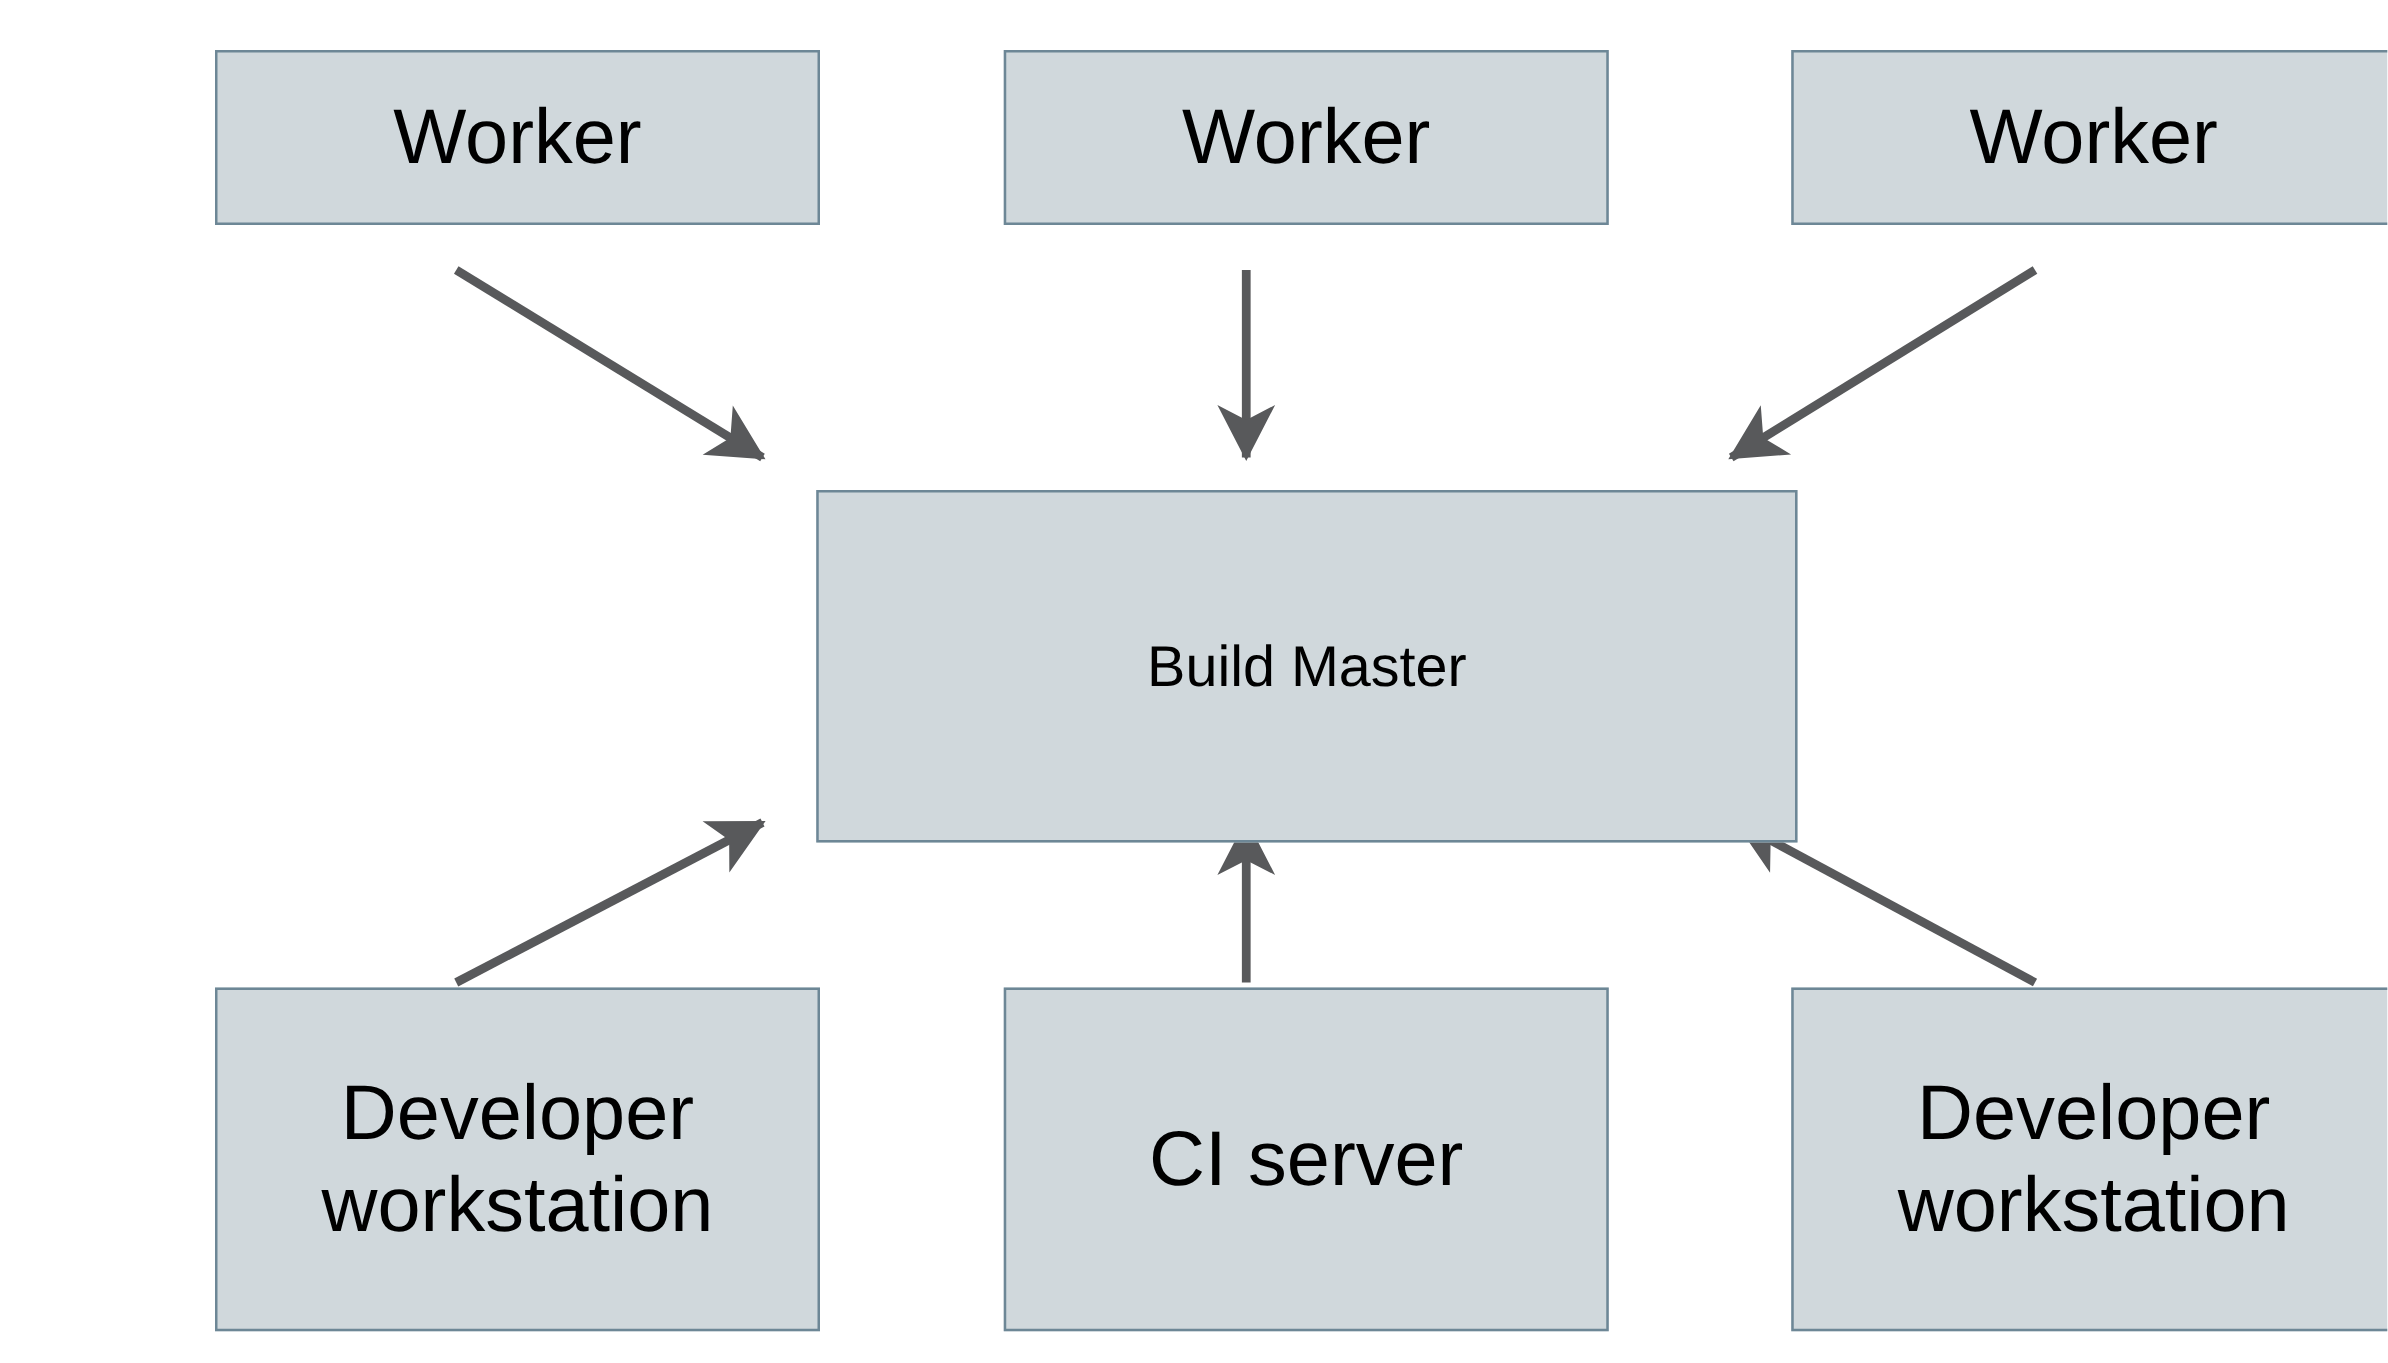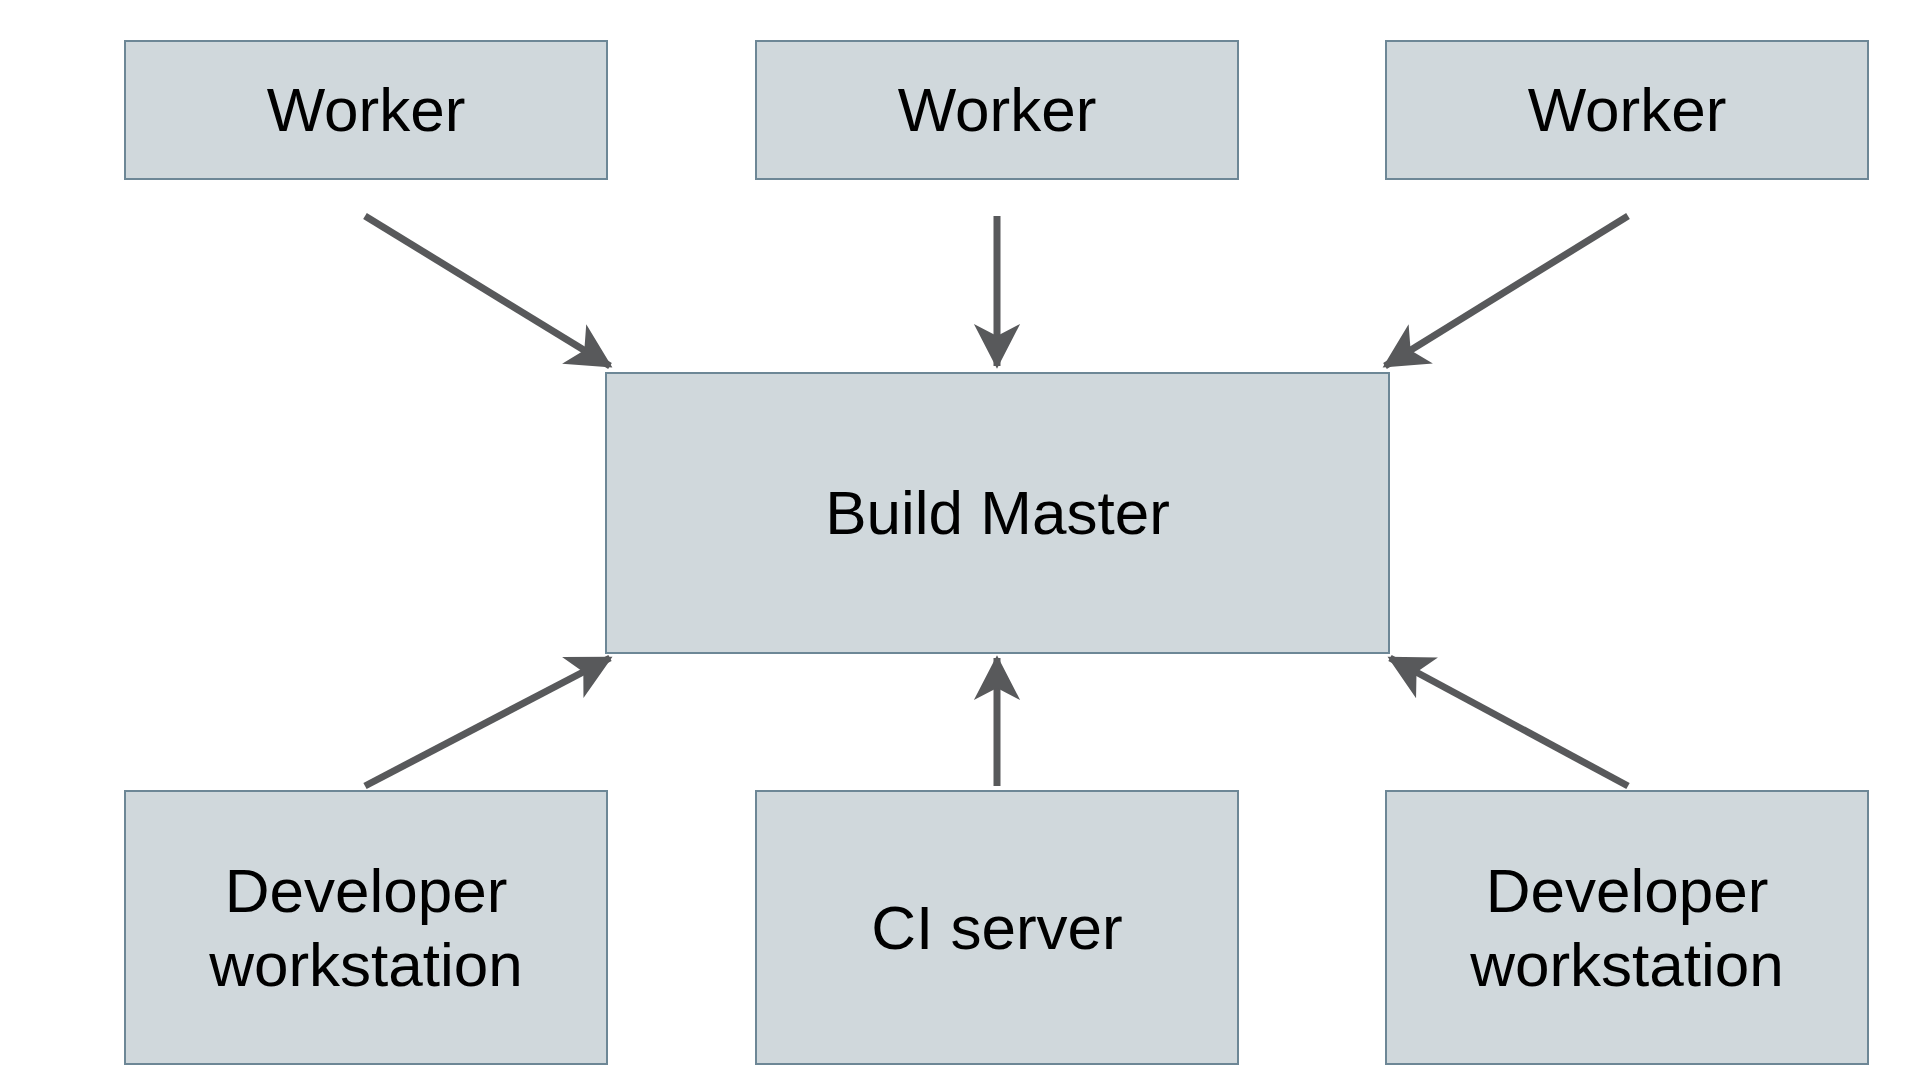--- a/index.html
+++ b/index.html
@@ -32,20 +32,21 @@
     background: #d0d8dc;
     border: 2px solid #6d8796;
     display: flex;
     align-items: center;
     justify-content: center;
     text-align: center;
     color: #000000;
     line-height: 1.18;
     white-space: pre-line;
     z-index: 2;
+    margin-left: 48px;
   }
   .node-label {
     display: block;
     width: 100%;
     white-space: pre-line;
   }
 </style>
 </head>
 <body>
 
@@ -72,21 +73,21 @@
   </div>
 
   <div class="node" id="node-worker-center" style="left: 755px; top: 40px; width: 484px; height: 140px; font-size: 62px; background: rgb(208, 216, 220); border-color: rgb(109, 135, 150); color: rgb(0, 0, 0);">
     <span class="node-label">Worker</span>
   </div>
 
   <div class="node" id="node-worker-right" style="left: 1385px; top: 40px; width: 484px; height: 140px; font-size: 62px; background: rgb(208, 216, 220); border-color: rgb(109, 135, 150); color: rgb(0, 0, 0);">
     <span class="node-label">Worker</span>
   </div>
 
-  <div class="node" id="node-build-master" style="left: 605px; top: 372px; width: 785px; height: 282px; font-size: 62px; background: rgb(208, 216, 220); border-color: rgb(109, 135, 150); color: rgb(0, 0, 0);">
+  <div class="node" id="node-build-master" style="left: 605px; top: 392px; width: 785px; height: 282px; font-size: 46px; background: rgb(208, 216, 220); border-color: rgb(109, 135, 150); color: rgb(0, 0, 0);">
     <span class="node-label">Build Master</span>
   </div>
 
   <div class="node" id="node-developer-workstation-left" style="left: 124px; top: 790px; width: 484px; height: 275px; font-size: 62px; background: rgb(208, 216, 220); border-color: rgb(109, 135, 150); color: rgb(0, 0, 0);">
     <span class="node-label">Developer
 workstation</span>
   </div>
 
   <div class="node" id="node-ci-server" style="left: 755px; top: 790px; width: 484px; height: 275px; font-size: 62px; background: rgb(208, 216, 220); border-color: rgb(109, 135, 150); color: rgb(0, 0, 0); justify-content: center;">
     <span class="node-label">CI server</span>

